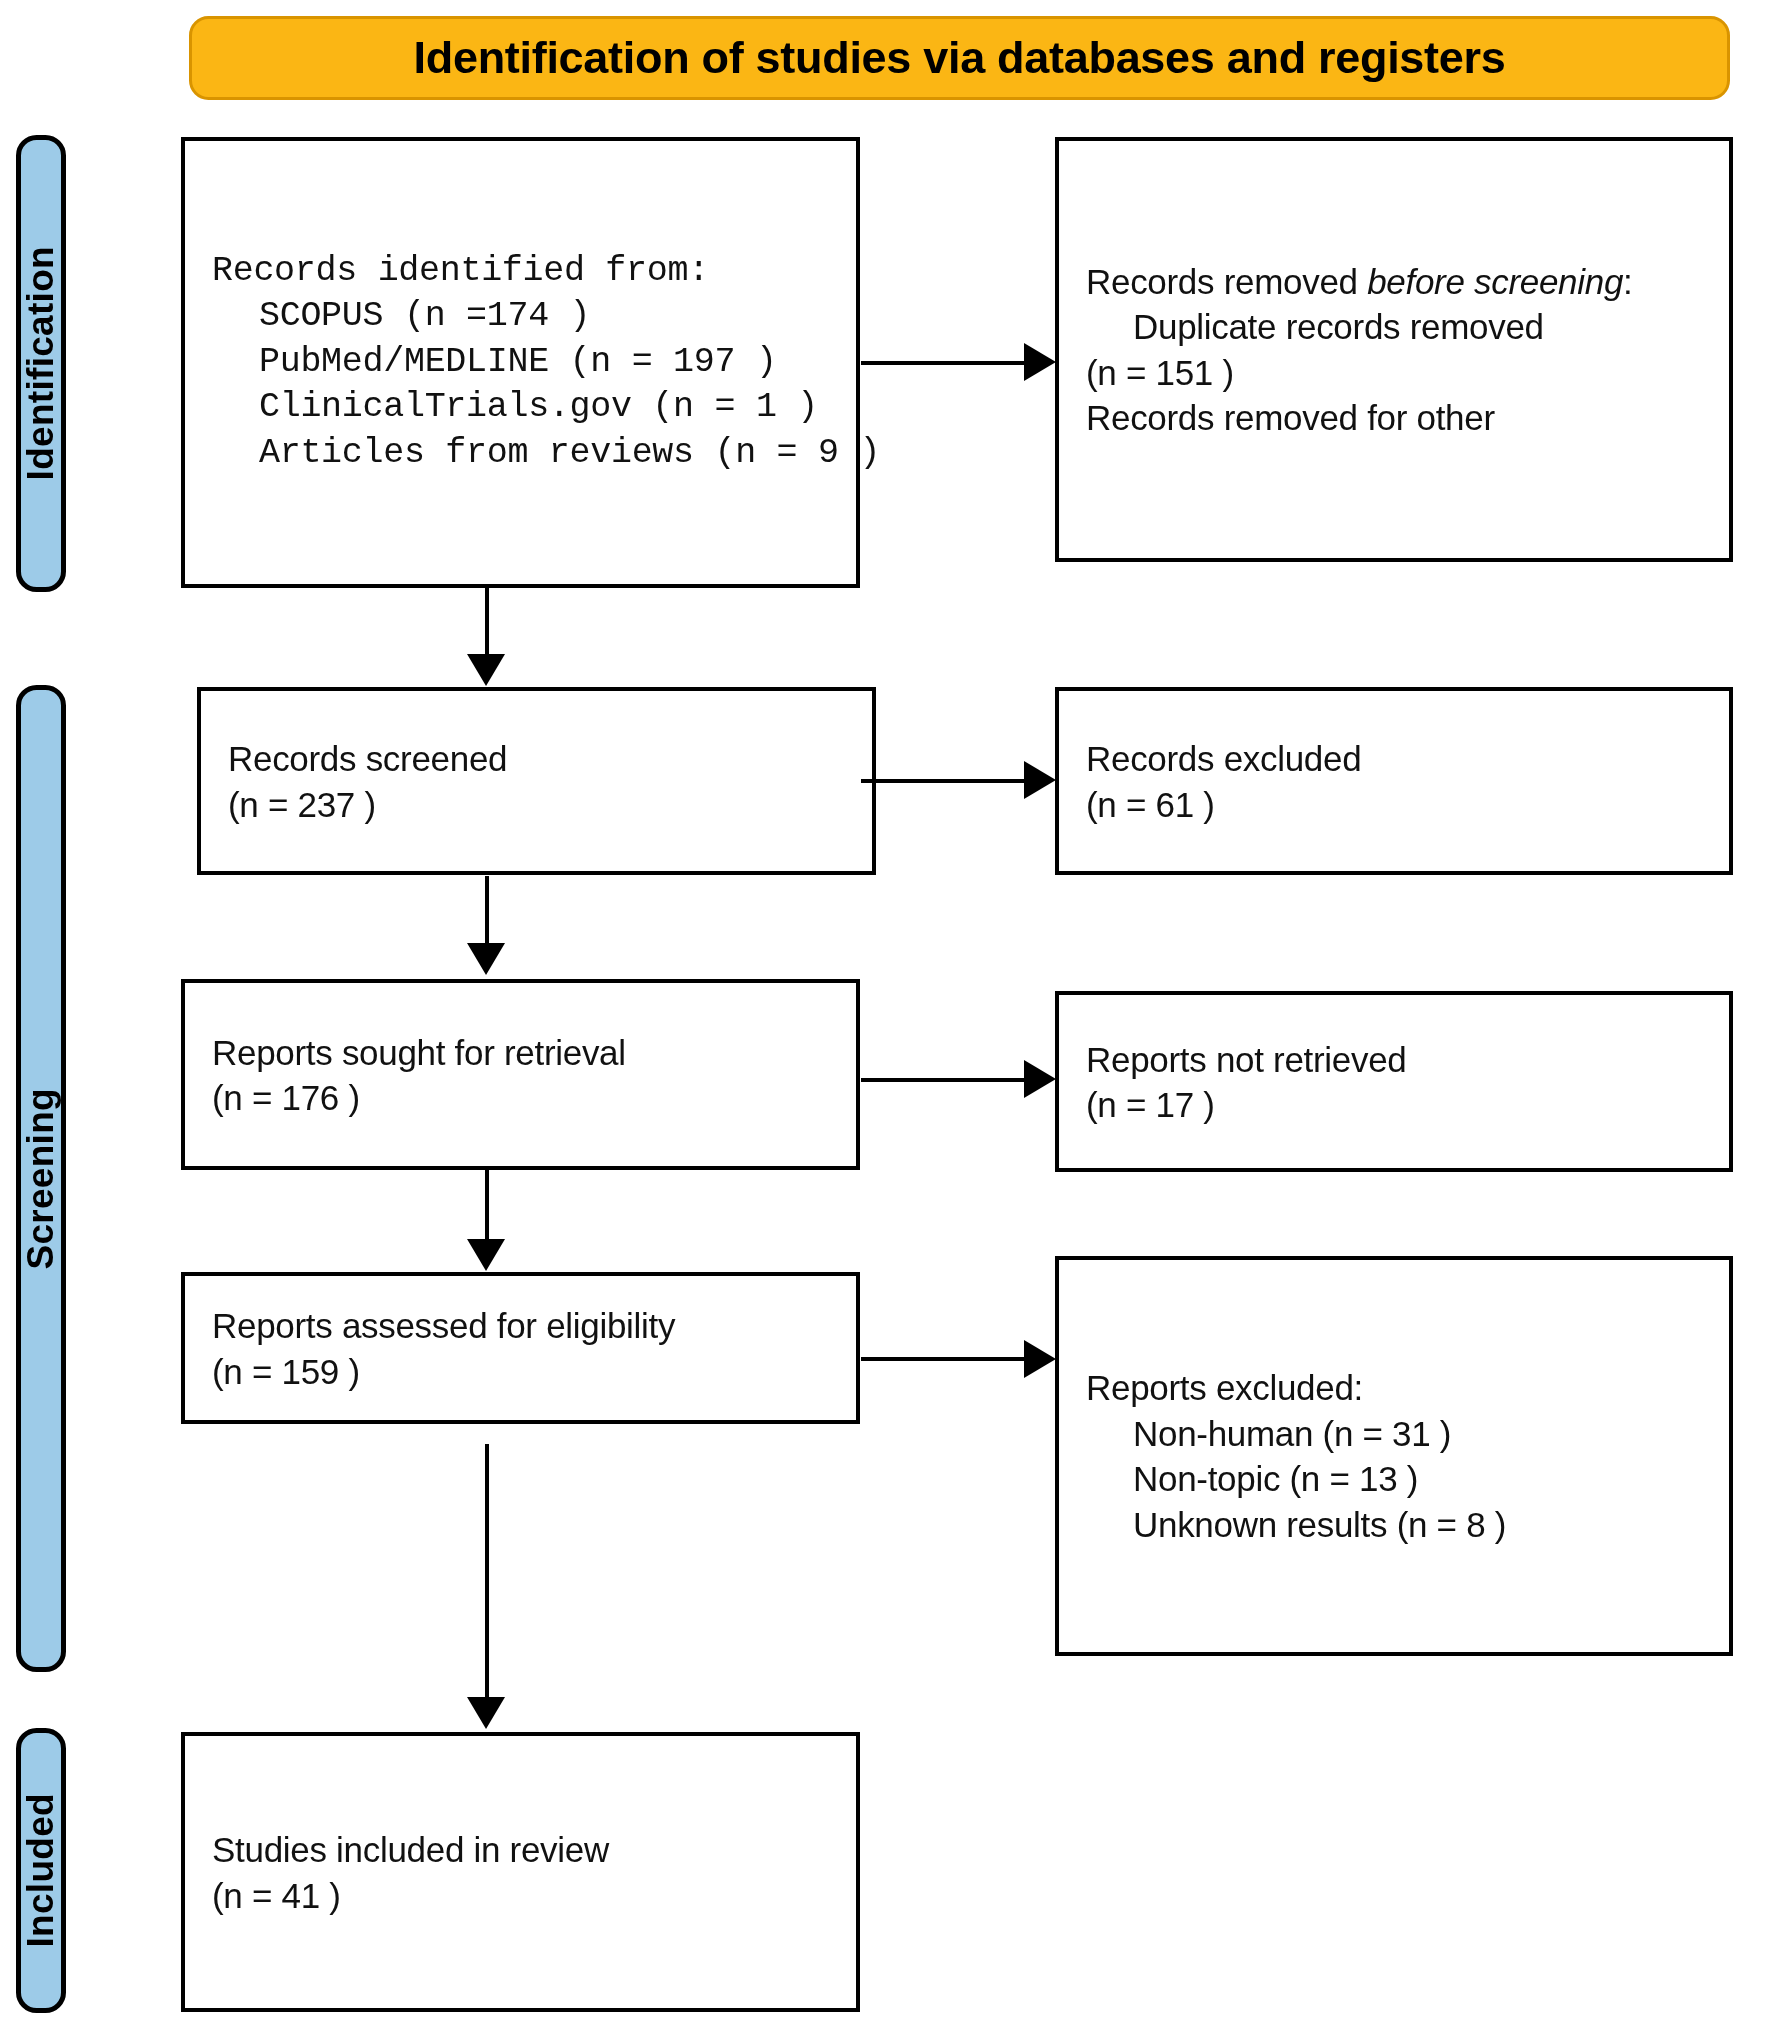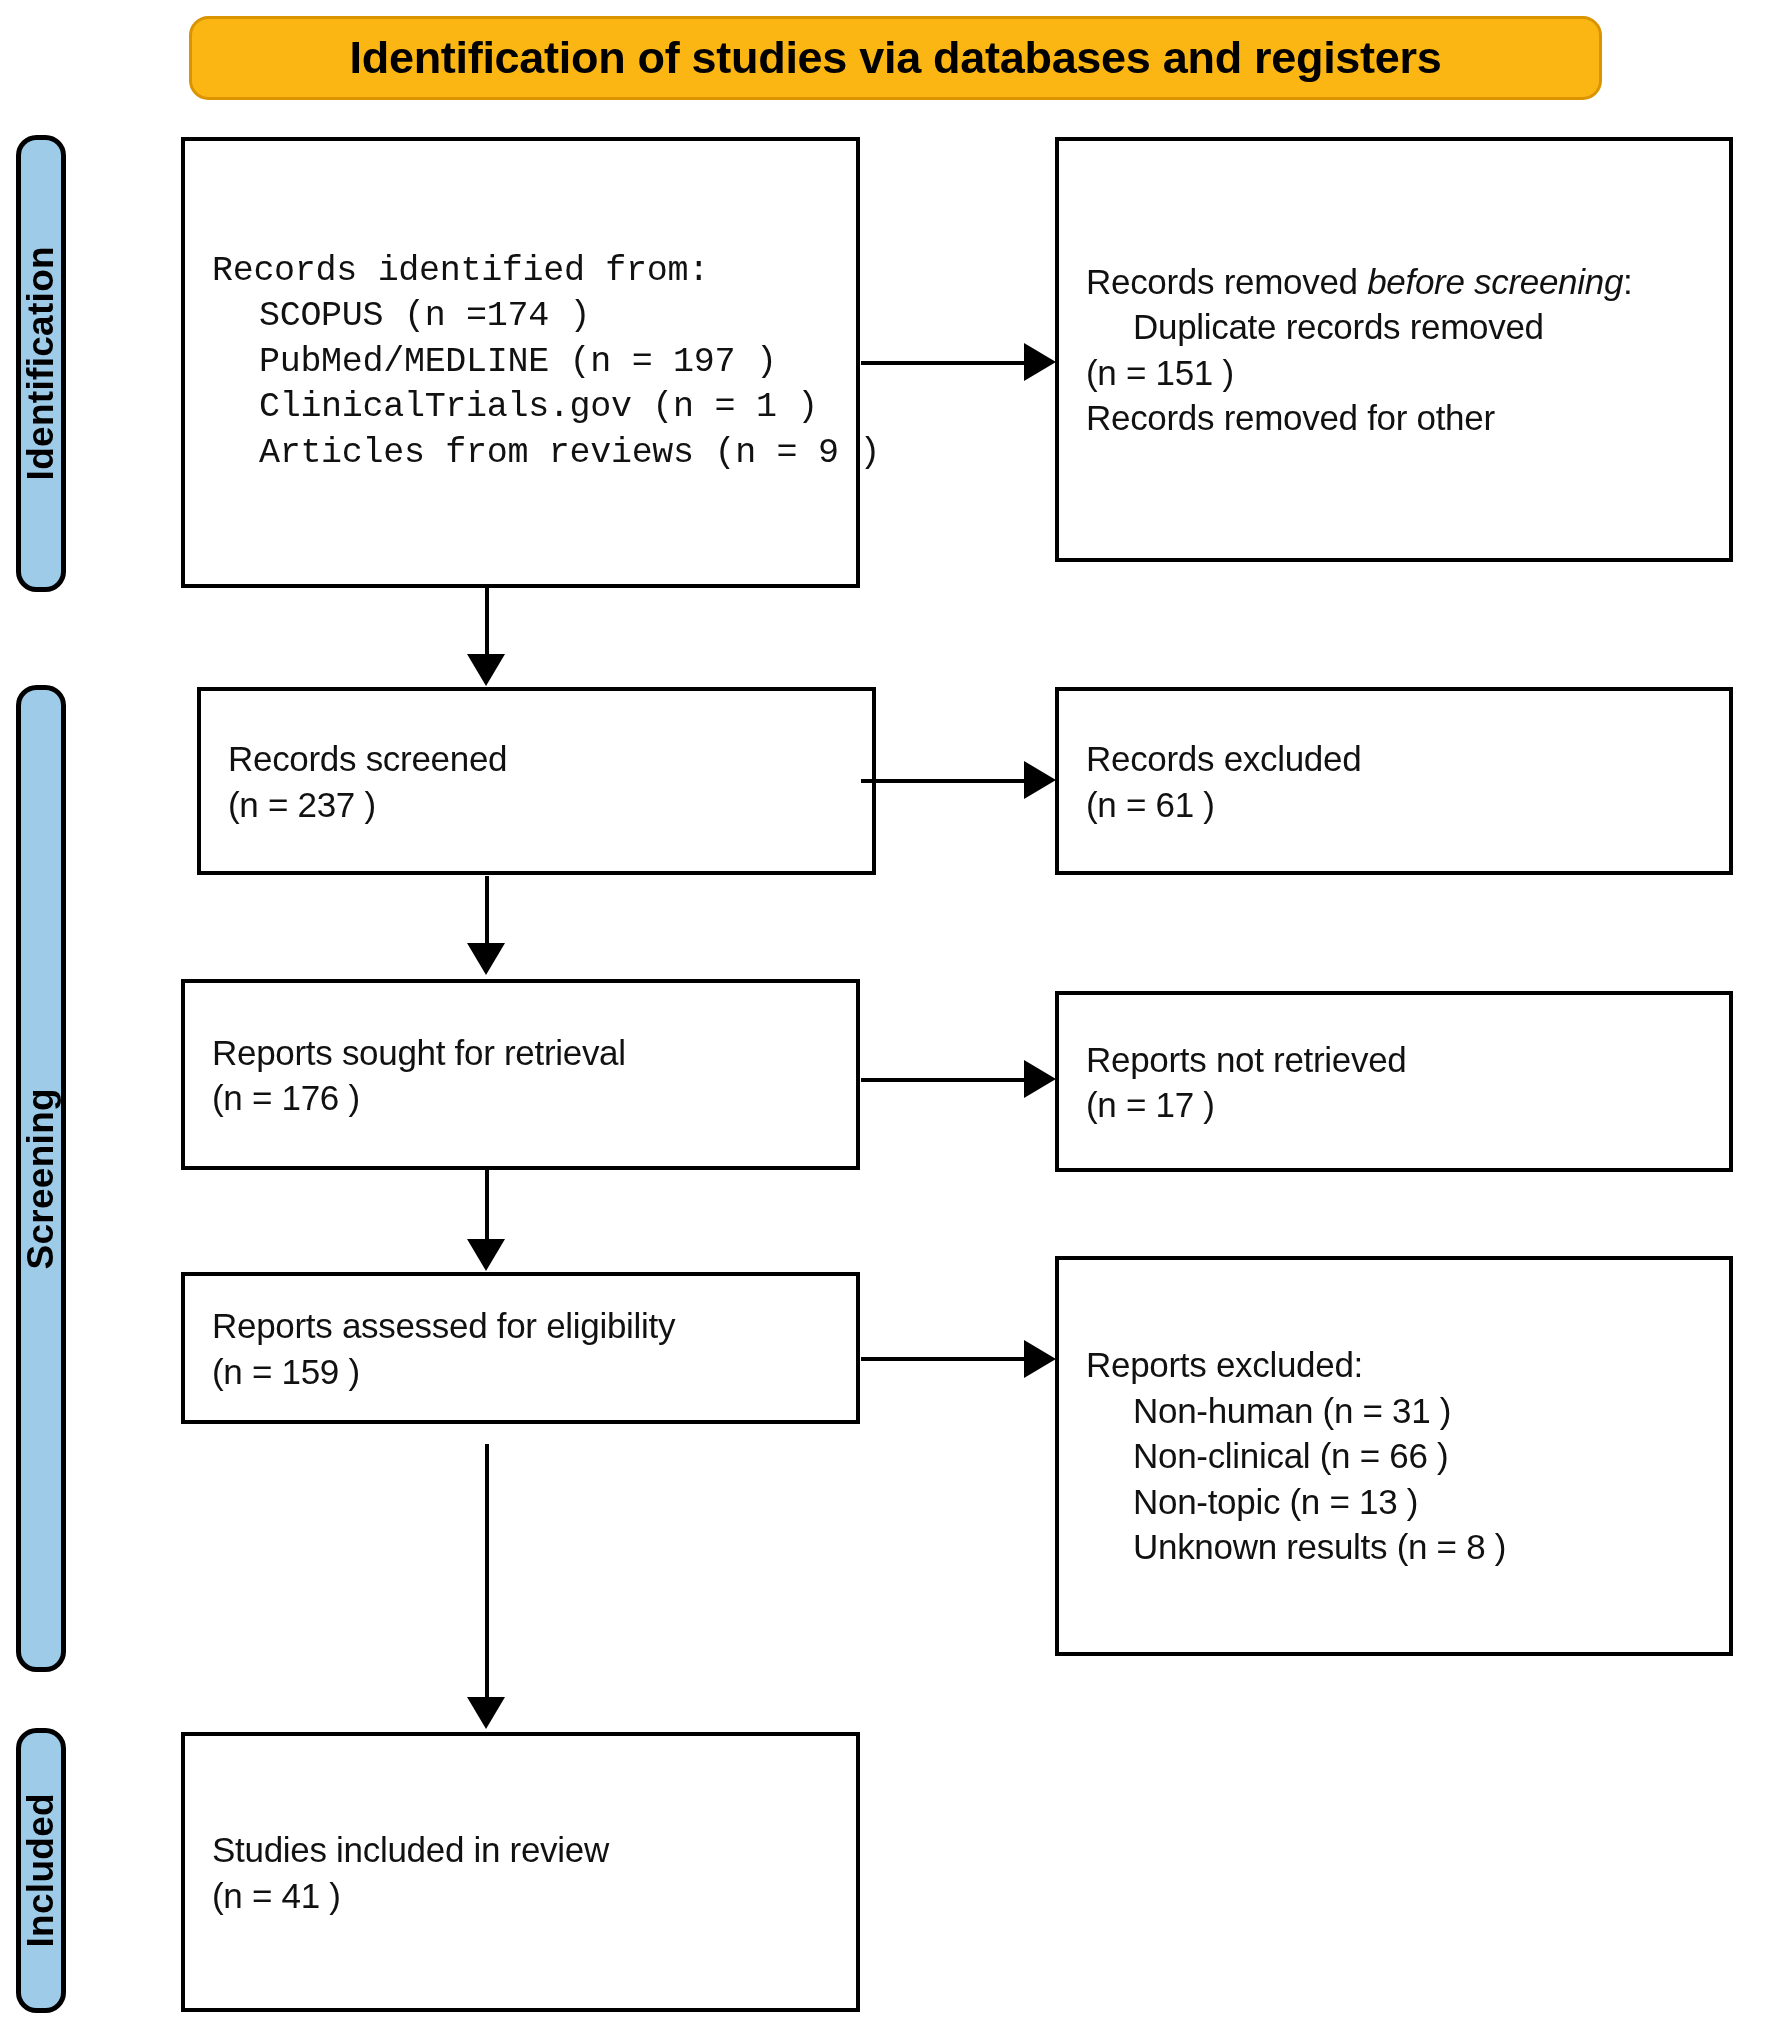--- a/index.html
+++ b/index.html
@@ -16,21 +16,21 @@
     height: 2035px;
     background: #ffffff;
     overflow: hidden;
   }
 
   
   .title-bar {
     position: absolute;
     left: 189px;
     top: 16px;
-    width: 1413px;
+    width: 1541px;
     height: 84px;
     background: #FBB614;
     border: 3.4px solid #D99400;
     border-radius: 19.4px;
     box-sizing: border-box;
     display: flex;
     align-items: center;
     justify-content: center;
   }
   .title-bar .title-text {
@@ -219,21 +219,20 @@
     <div class="box-inner">
       <div class="box-line">Reports assessed for eligibility</div>
       <div class="box-line">(n = 159  )</div>
     </div>
   </div>
 
   <div class="flow-box" id="box-excluded-rep">
     <div class="box-inner">
       <div class="box-line">Reports excluded:</div>
       <div class="box-line indent">Non-human (n = 31 )</div>
-      <div class="box-line indent">Non-clinical (n =  66  )</div>
       <div class="box-line indent">Non-topic (n = 13 )</div>
       <div class="box-line indent">Unknown results (n = 8 )</div>
     </div>
   </div>
 
   <div class="h-line" style="left:861px; top:1357px; width:166px;"></div>
   <div class="h-arrow" style="left:1024px; top:1340px;"></div>
 
   <div class="v-line" style="left:485px; top:1444px; height:256px;"></div>
   <div class="v-arrow" style="left:467px; top:1697px;"></div>

